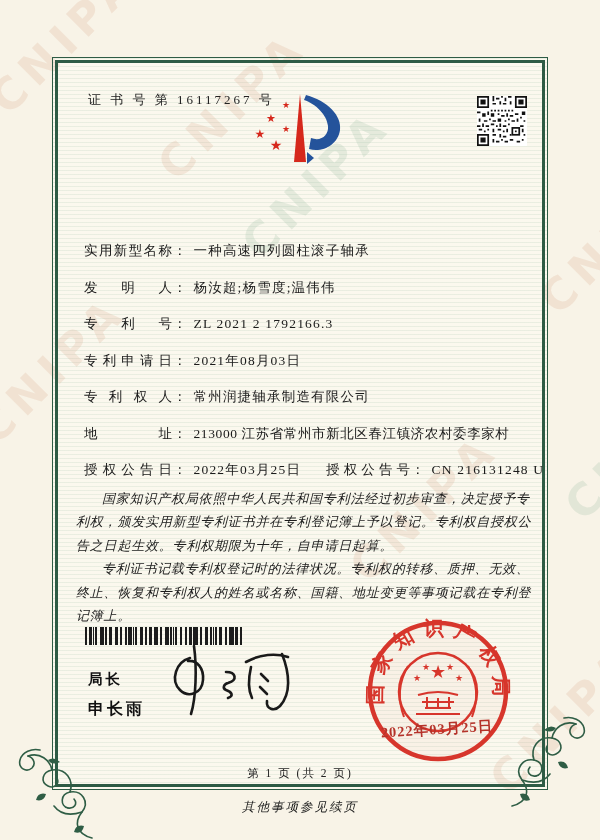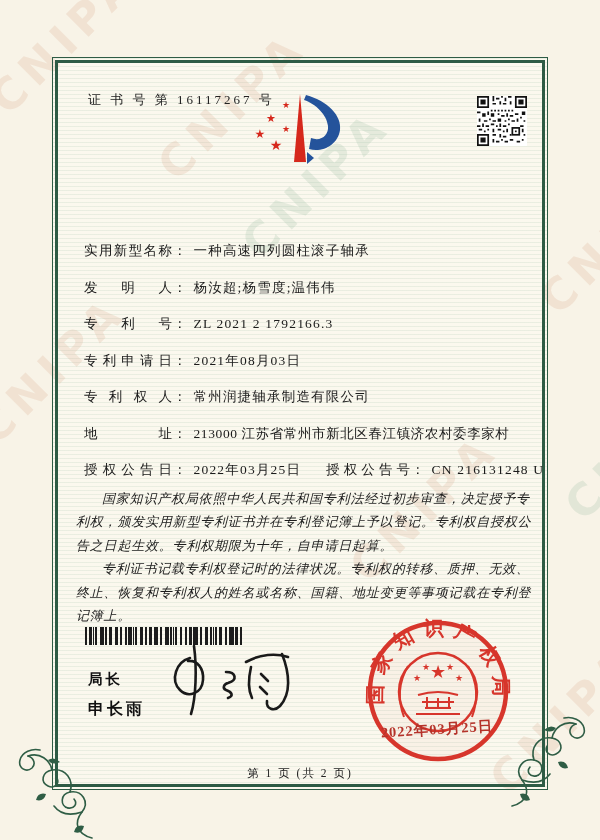--- a/index.html
+++ b/index.html
@@ -239,13 +239,14 @@
         <path d="M63,79 v11 M74,80 v10 M85,79 v11"></path>
         <path d="M52,96 h44"></path>
         <path d="M40,99 Q30,72 44,48"></path>
         <path d="M108,99 Q118,72 104,48"></path>
       </g>
     </g>
   </svg>
   <div class="seal-date">2022年03月25日</div>
 
   <div class="page-foot">第 1 页 (共 2 页)</div>
+  <div class="cont-note">其他事项参见续页</div>
 </div>
 
 </body></html>

